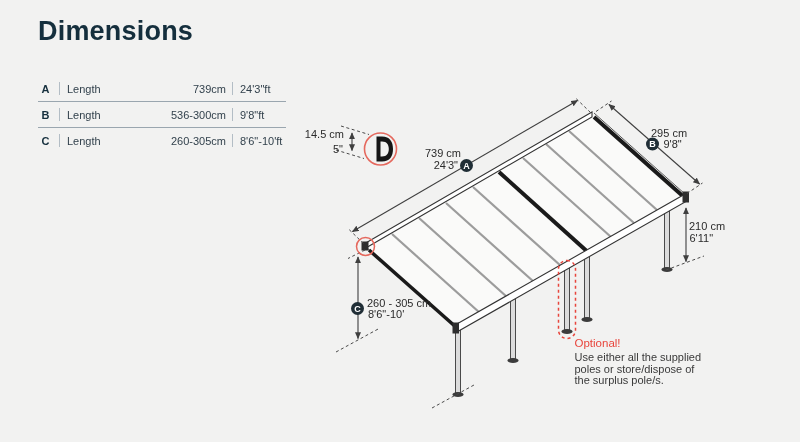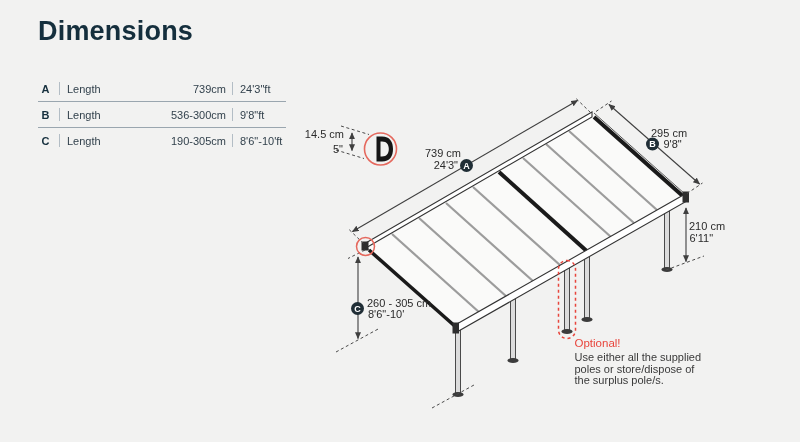--- a/index.html
+++ b/index.html
@@ -50,21 +50,21 @@
       <span class="lbl">Length</span>
       <span class="metric">536-300cm</span>
       <span class="vsep"></span>
       <span class="imperial">9'8"ft</span>
     </div>
     <div class="divider"></div>
     <div class="spec-row">
       <span class="letter">C</span>
       <span class="vsep"></span>
       <span class="lbl">Length</span>
-      <span class="metric">190-305cm</span>
+      <span class="metric">260-305cm</span>
       <span class="vsep"></span>
       <span class="imperial">8'6"-10'ft</span>
     </div>
   </div>
 
   <svg width="800" height="442" viewBox="0 0 800 442" style="position:absolute;left:0;top:0;">
     <defs>
       <marker id="ah" markerWidth="8" markerHeight="8" refX="6.2" refY="3" orient="auto-start-reverse" markerUnits="userSpaceOnUse">
         <path d="M0,0 L7,3 L0,6 Z" fill="#3f3f3f"></path>
       </marker>

